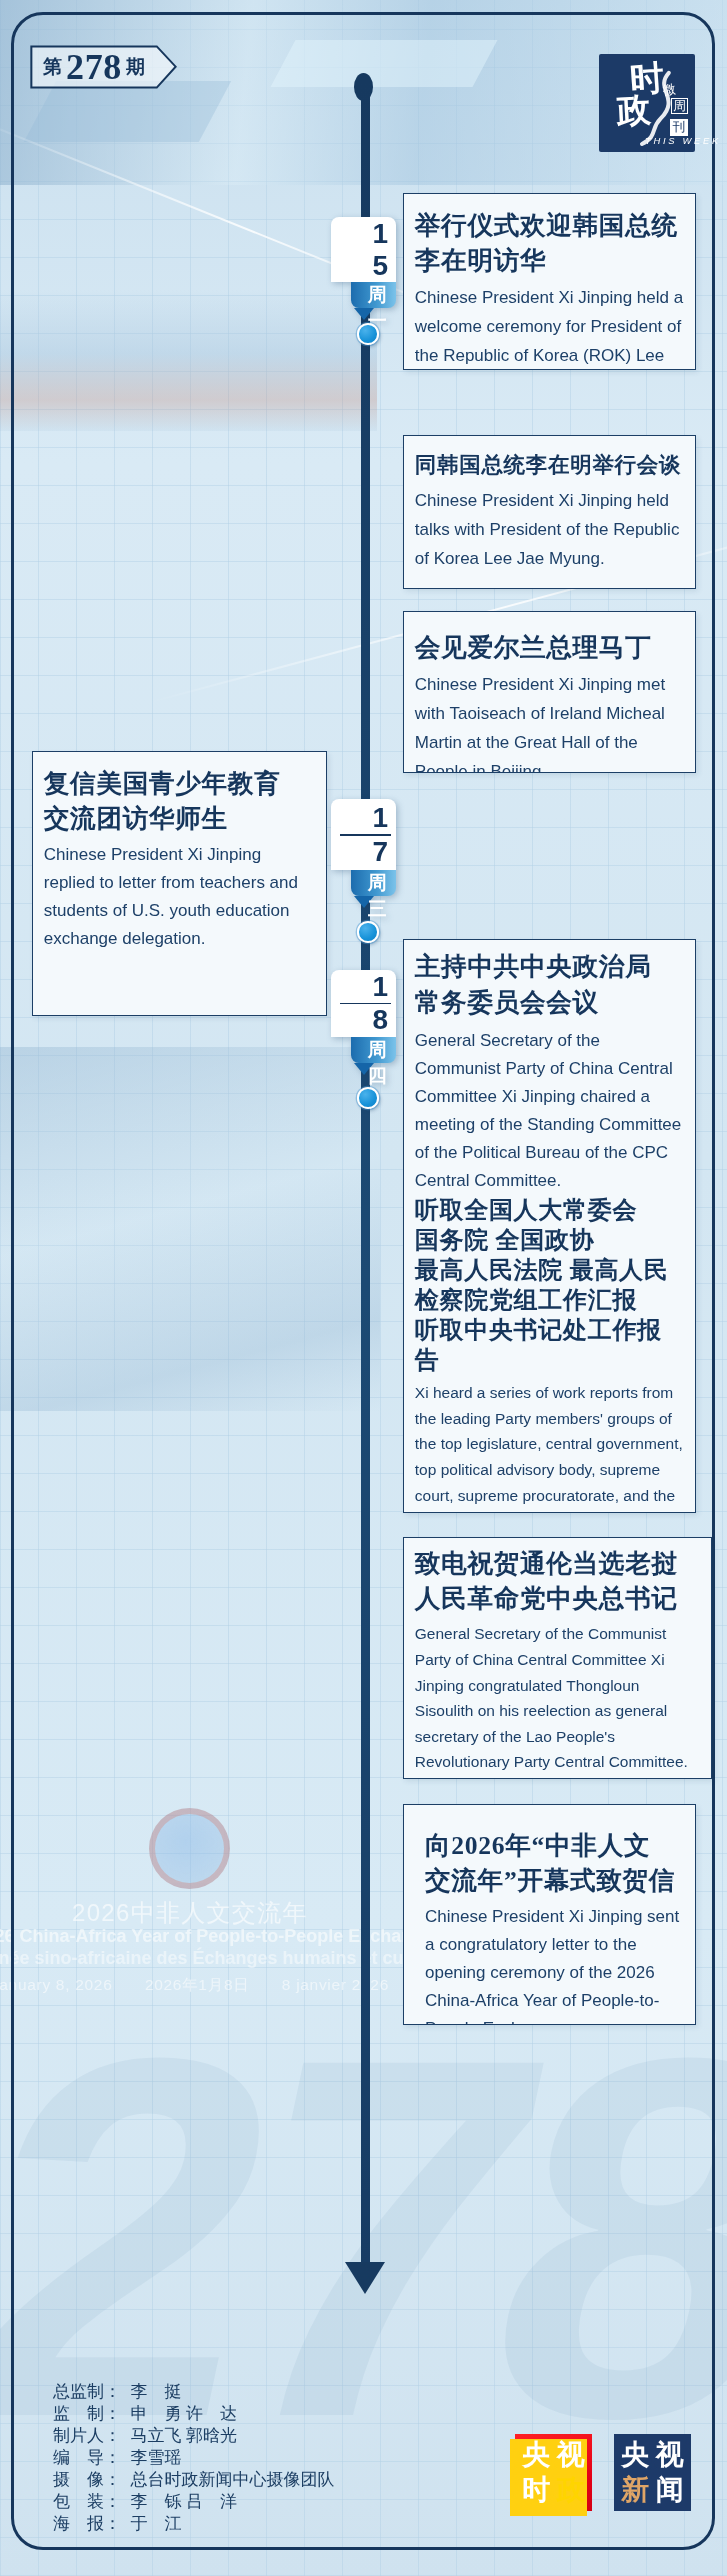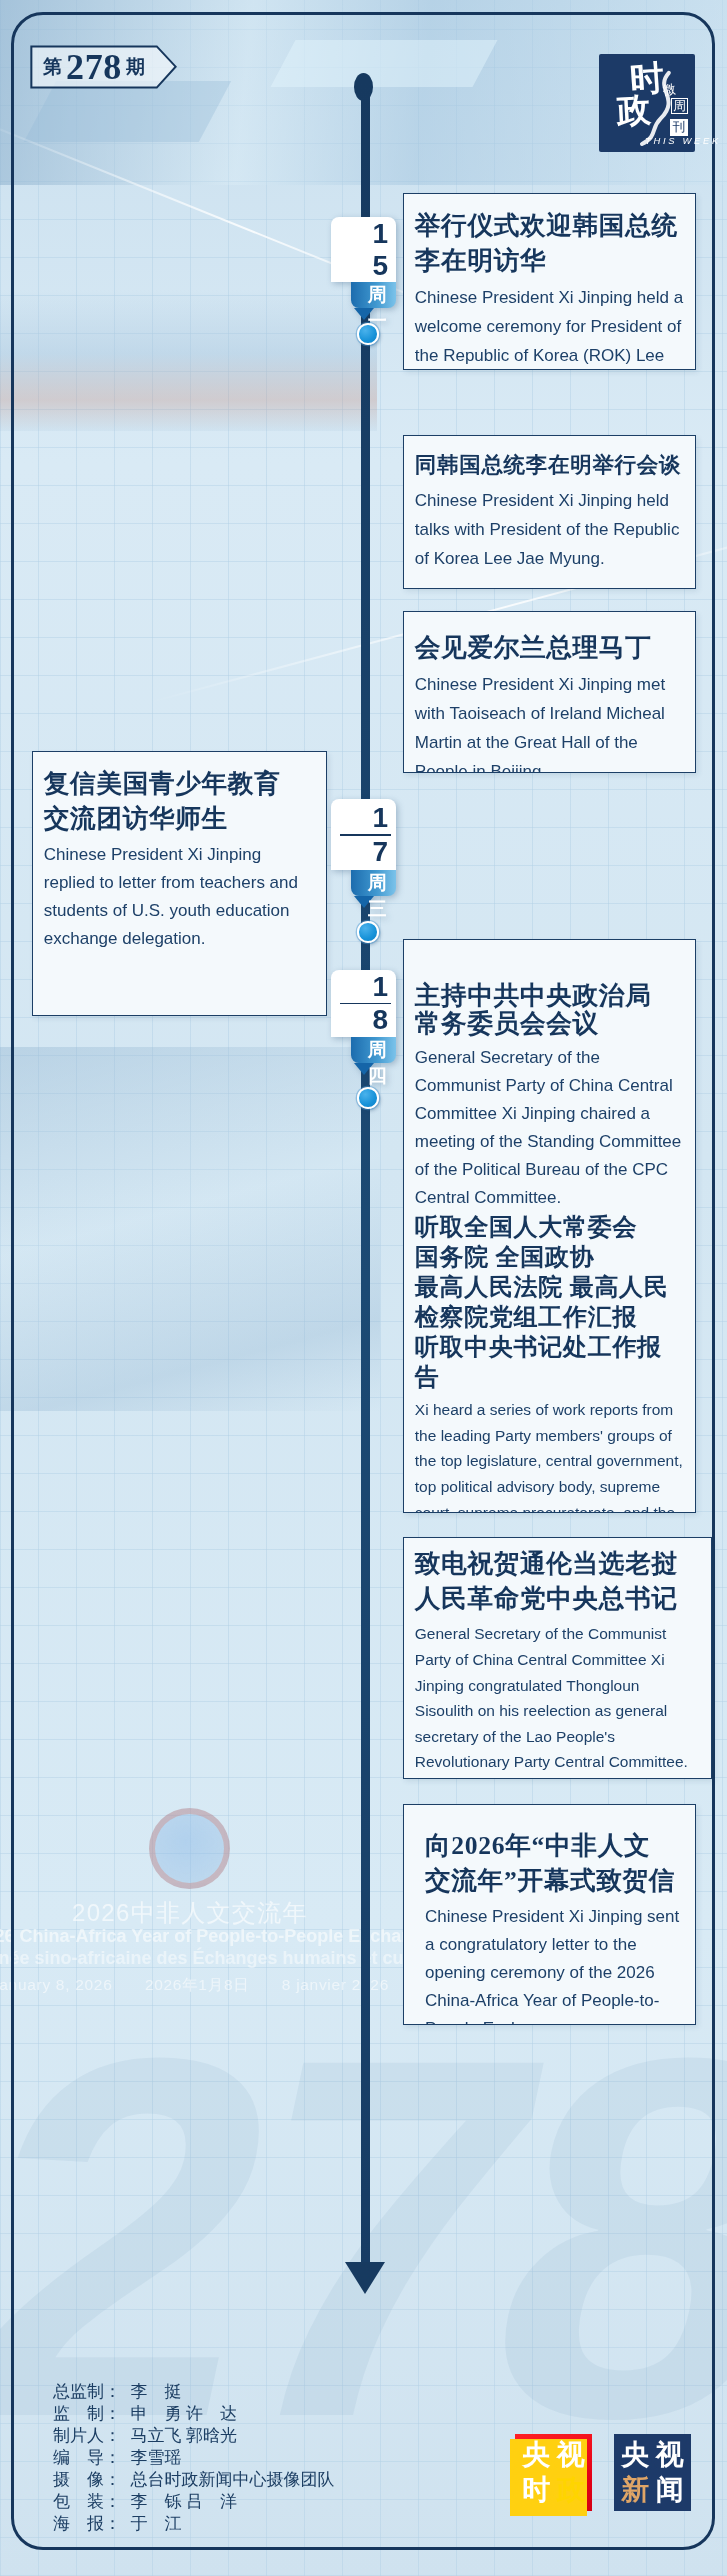--- a/index.html
+++ b/index.html
@@ -216,21 +216,21 @@
   </div>
 
   <div class="card" style="left:32px;top:751px;width:295px;height:265px;">
     <div class="c-title">复信美国青少年教育
 交流团访华师生</div>
     <div class="c-body" style="line-height:28px;">Chinese President Xi Jinping replied to letter from teachers and students of U.S. youth education exchange delegation.</div>
   </div>
 
   <div class="card" style="left:403px;top:939px;width:293px;height:574px;padding-top:9.4px;">
     <div>
-      <div class="c-title" style="line-height:28px;margin-top:33px;">主持中共中央政治局
+      <div class="c-title" style="line-height:36px;">主持中共中央政治局
 常务委员会会议</div>
       <div class="c-body" style="line-height:28px;">General Secretary of the Communist Party of China Central Committee Xi Jinping chaired a meeting of the Standing Committee of the Political Bureau of the CPC Central Committee.</div>
     </div>
     <div class="sect2">
       <div class="c-title tight">听取全国人大常委会
 国务院 全国政协
 最高人民法院 最高人民
 检察院党组工作汇报
 听取中央书记处工作报告</div>
       <div class="c-body cond">Xi heard a series of work reports from the leading Party members' groups of the top legislature, central government, top political advisory body, supreme court, supreme procuratorate, and the Secretariat of the CPC Central Committee.</div>

